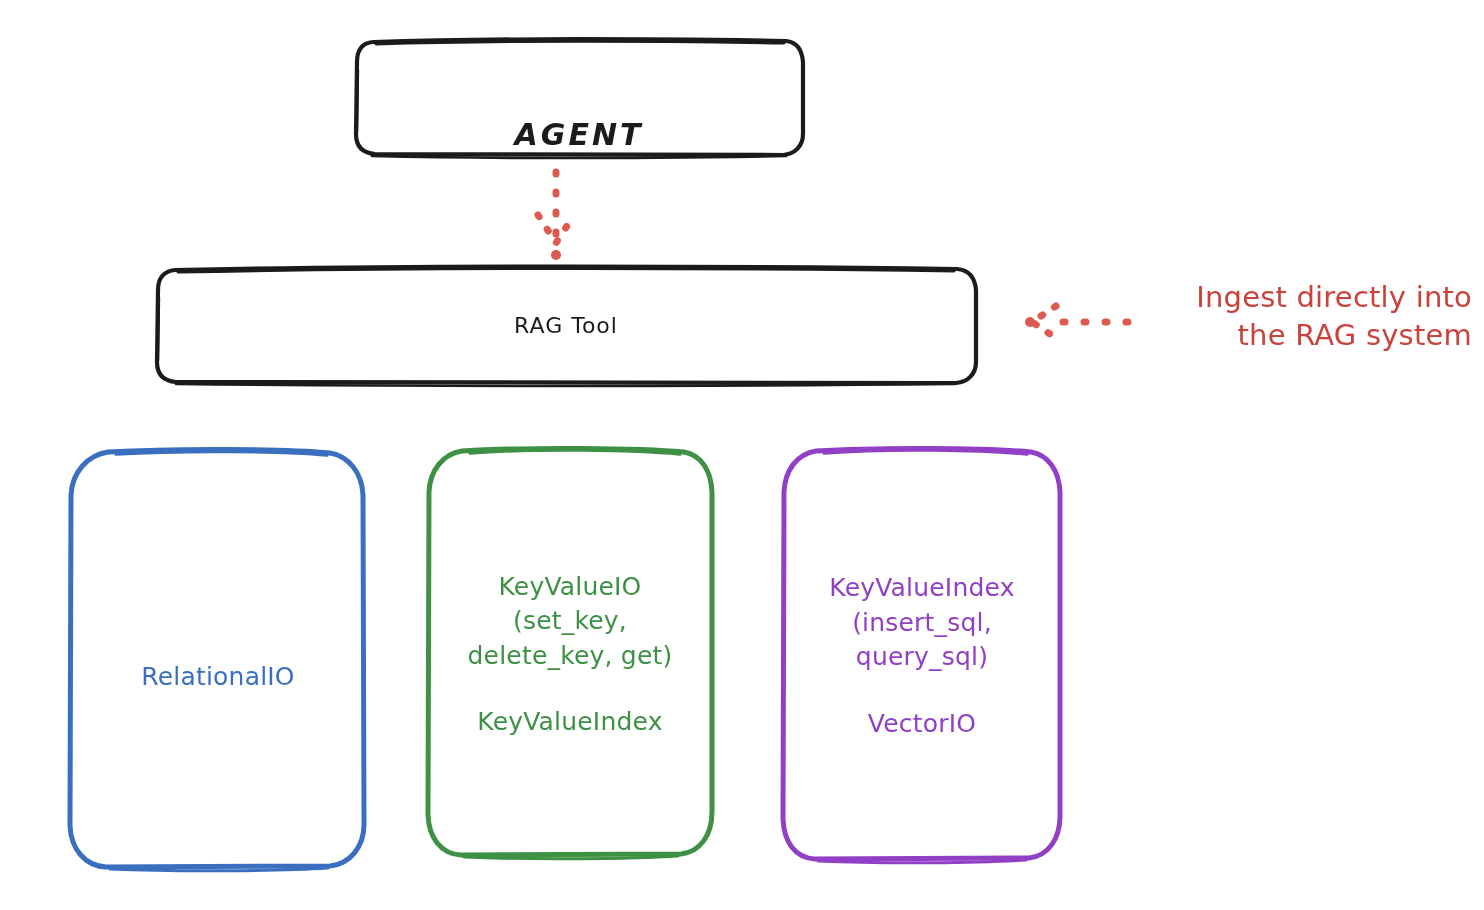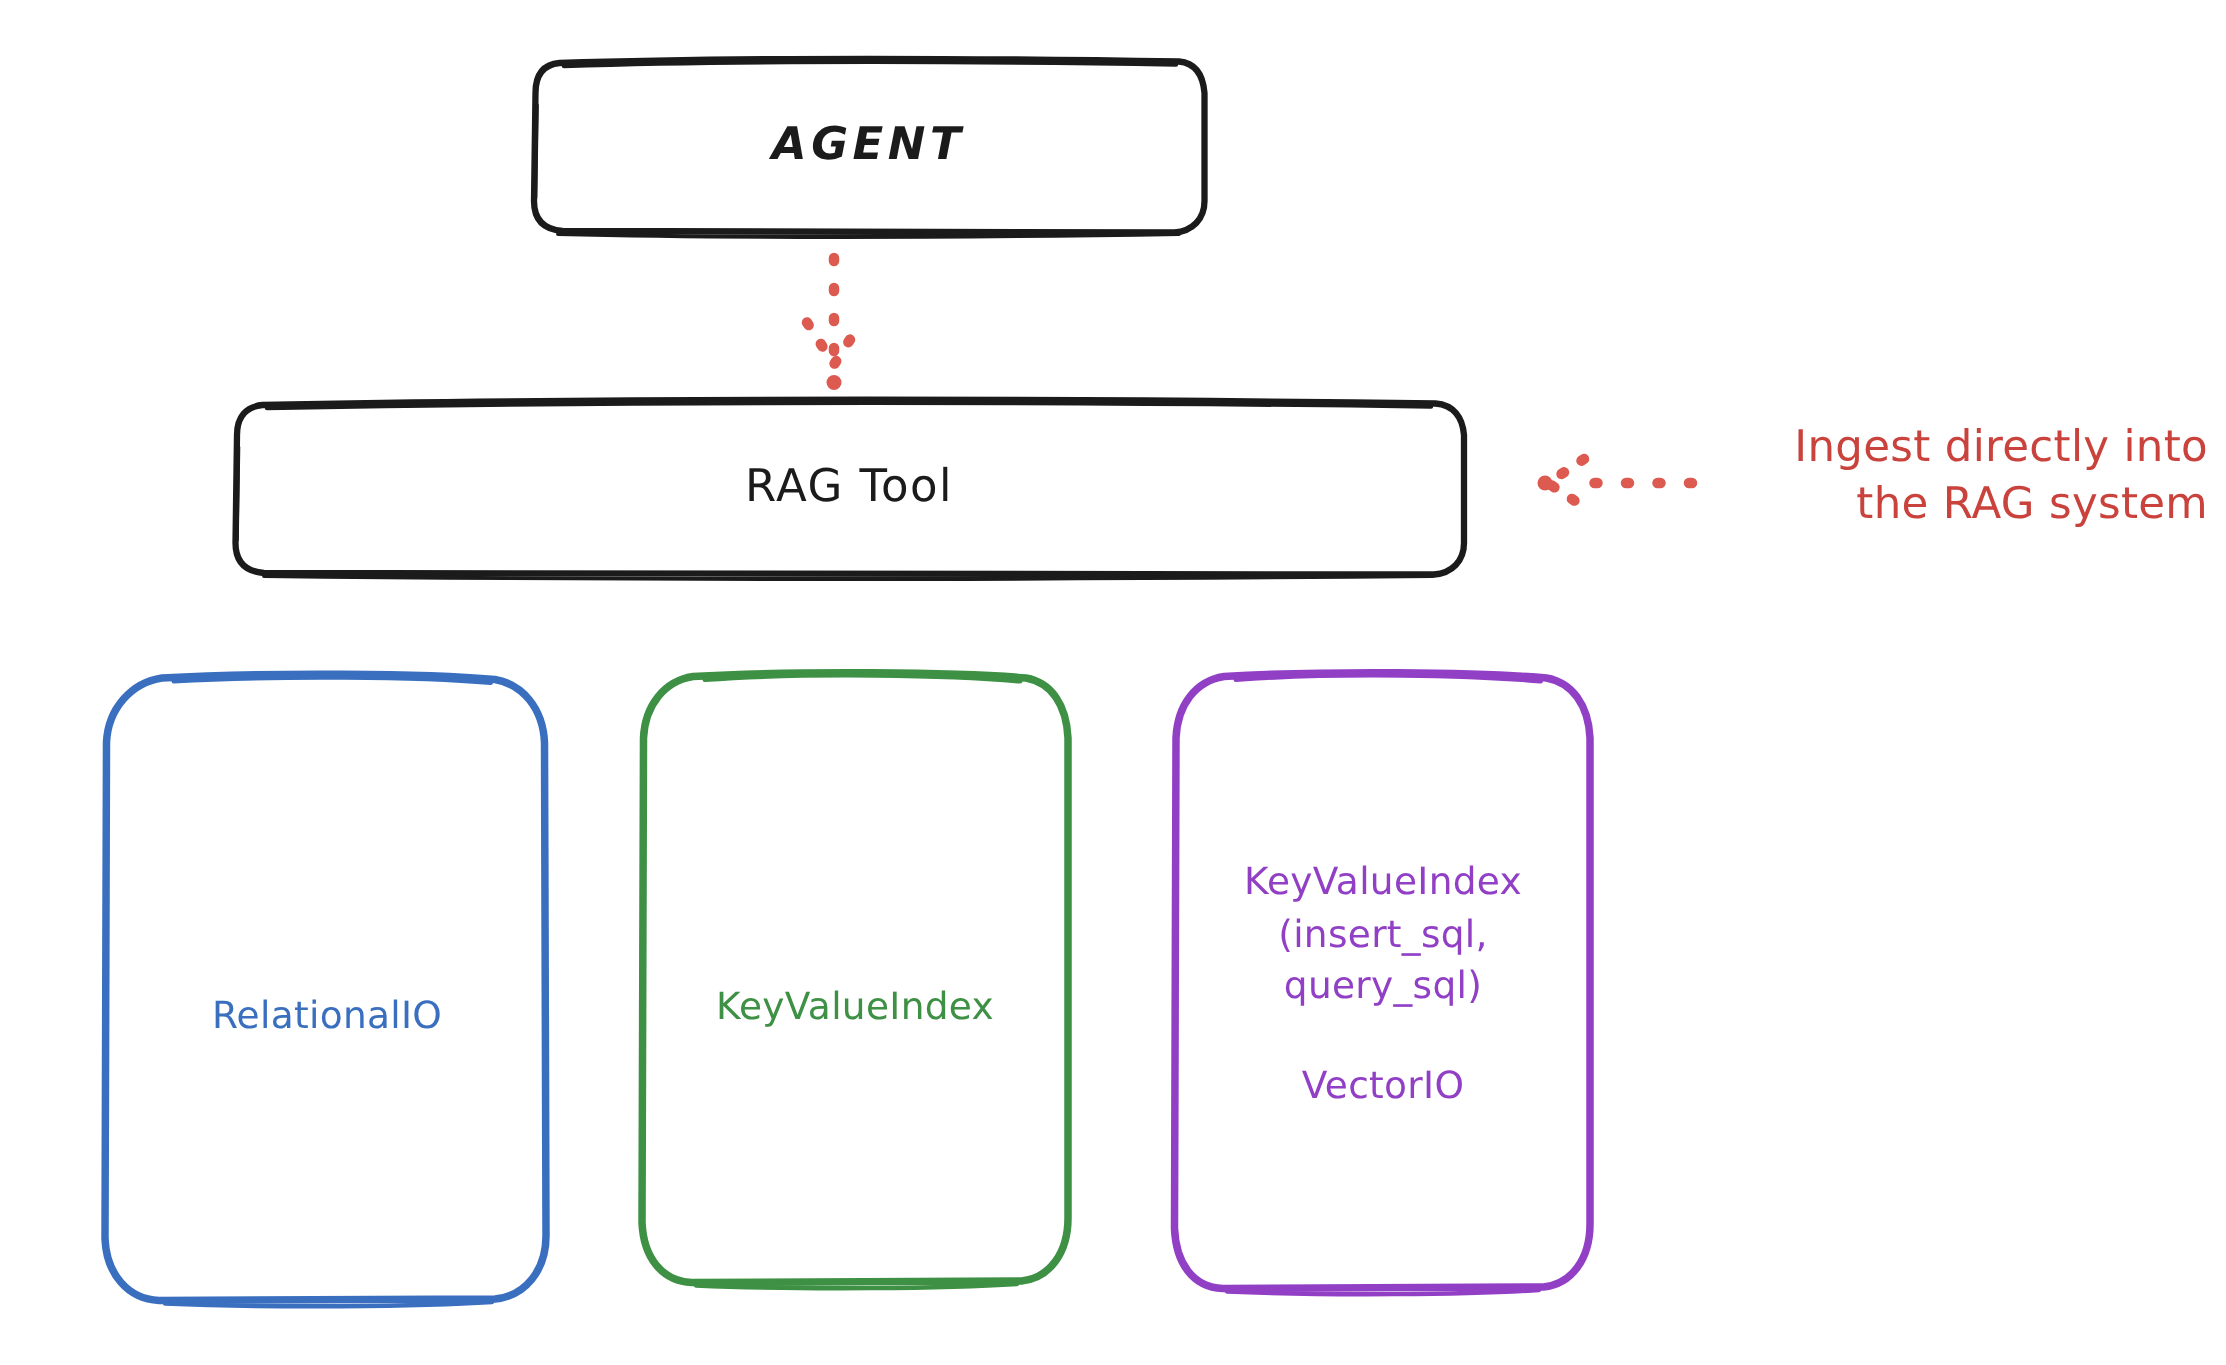--- a/index.html
+++ b/index.html
@@ -32,38 +32,38 @@
     user-select: none;
   }
   .node-label {
     white-space: pre-line;
     line-height: 1.34;
     letter-spacing: 0.3px;
   }
 
   
   #node-agent {
-    left: 355px; top: 40px; width: 448px; height: 115px;
+    left: 355px; top: 40px; width: 448px; height: 115px; justify-content: flex-end;
   }
   #node-agent .node-label {
     font-family: "DejaVu Sans", sans-serif;
     font-style: italic;
     font-weight: 700;
     font-size: 30px;
     letter-spacing: 3px;
     color: #1b1b1b;
   }
 
   
   #node-ragtool {
     left: 155px; top: 268px; width: 822px; height: 115px;
   }
   #node-ragtool .node-label {
     font-family: "DejaVu Sans", sans-serif;
-    font-size: 30px;
+    font-size: 22px;
     font-weight: 500;
     letter-spacing: 1px;
     color: #1b1b1b;
   }
 
   
   #node-vector   { left: 70px;  top: 450px; width: 296px; height: 418px; }
   #node-keyvalue { left: 428px; top: 450px; width: 284px; height: 406px; }
   #node-rel      { left: 783px; top: 450px; width: 278px; height: 409px; }
 
@@ -169,20 +169,23 @@
 
 <div class="node" id="node-ragtool">
   <div class="node-label">RAG Tool</div>
 </div>
 
 <div class="node" id="node-vector">
   <div class="store-sub">RelationalIO</div>
 </div>
 
 <div class="node" id="node-keyvalue">
+  <div class="store-label">KeyValueIO
+(set_key,
+delete_key, get)</div>
   <div class="store-sub">KeyValueIndex</div>
 </div>
 
 <div class="node" id="node-rel">
   <div class="store-label">KeyValueIndex
 (insert_sql,
 query_sql)</div>
   <div class="store-sub">VectorIO</div>
 </div>
 

